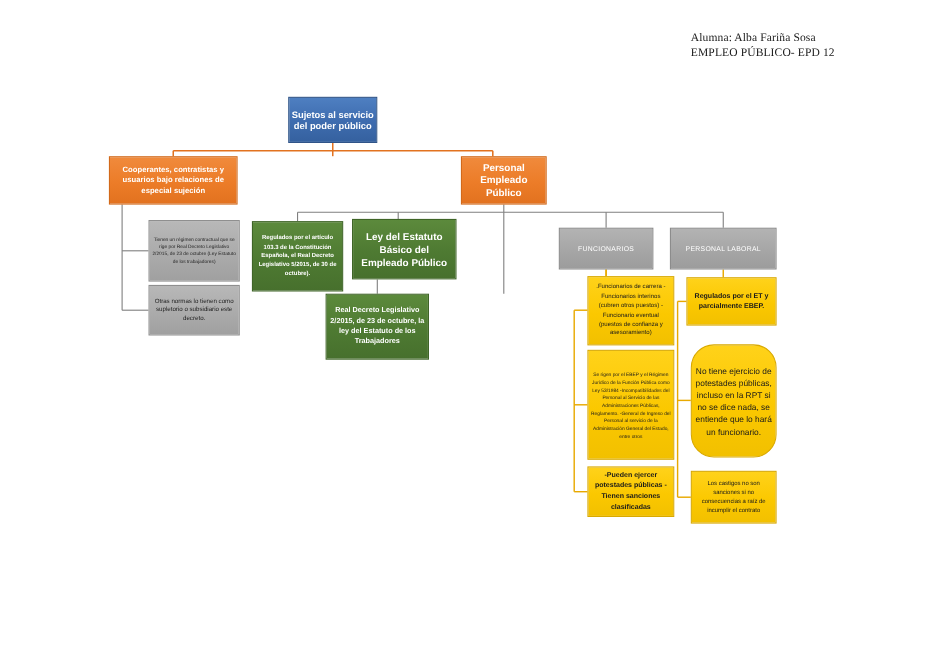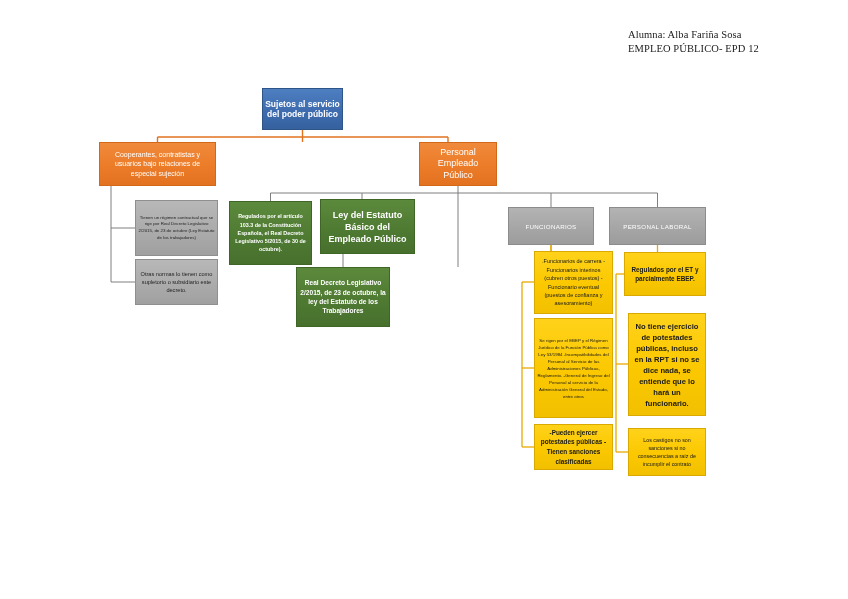--- a/index.html
+++ b/index.html
@@ -55,21 +55,21 @@
     background: linear-gradient(to bottom, #4e7fc1 0%, #3f6db0 50%, #35619f 100%);
     border: 1px solid #2f5488;
     color: #ffffff;
     font-weight: bold;
     justify-content: flex-end;
   }
   .n-orange {
     background: linear-gradient(to bottom, #f08a3c 0%, #ec7c28 55%, #e2721f 100%);
     border: 1px solid #d2691a;
     color: #ffffff;
-    font-weight: normal;
+    font-weight: bold;
   }
   .n-gray {
     background: linear-gradient(to bottom, #b3b3b3 0%, #a6a6a6 55%, #9c9c9c 100%);
     border: 1px solid #8c8c8c;
     color: #ffffff;
   }
   .n-graysm {
     background: linear-gradient(to bottom, #b8b8b8 0%, #ababab 55%, #a0a0a0 100%);
     border: 1px solid #8f8f8f;
     color: #1f1f1f;
@@ -99,21 +99,21 @@
   #node-rdl       { left:296px; top:267px; width:94px;  height:60px;  font-size:6.6px; line-height:9.4px; }
 
   #node-func      { left:508px; top:207px; width:86px;  height:38px;  font-size:6.2px; line-height:9px; letter-spacing:.3px; }
   #node-lab       { left:609px; top:207px; width:97px;  height:38px;  font-size:6.2px; line-height:9px; letter-spacing:.3px; }
 
   #node-f1        { left:534px; top:251px; width:79px;  height:63px;  font-size:5.5px; line-height:8.4px; }
   #node-f2        { left:534px; top:318px; width:79px;  height:100px; font-size:4.4px; line-height:7px; }
   #node-f3        { left:534px; top:424px; width:79px;  height:46px;  font-size:6.4px; line-height:9.6px; font-weight:bold; }
 
   #node-l1        { left:624px; top:252px; width:82px;  height:44px;  font-size:6.4px; line-height:9.4px; font-weight:bold; }
-  #node-l2        { left:628px; top:313px; width:78px;  height:103px; font-size:7.6px; line-height:11px; font-weight:bold; }
+  #node-l2        { left:628px; top:313px; width:78px;  height:103px; font-size:7.6px; line-height:11px; font-weight:normal;border-radius:21px; }
   #node-l3        { left:628px; top:428px; width:78px;  height:48px;  font-size:5.4px; line-height:8.2px; }
 </style>
 </head>
 <body>
 
 <svg id="canvas" viewBox="0 0 848 599" xmlns="http://www.w3.org/2000/svg">
   <g fill="none" stroke-linecap="butt">
 
     <g stroke="#e2721f" stroke-width="1.4">
       <path d="M302.5 130 L302.5 137"></path>

